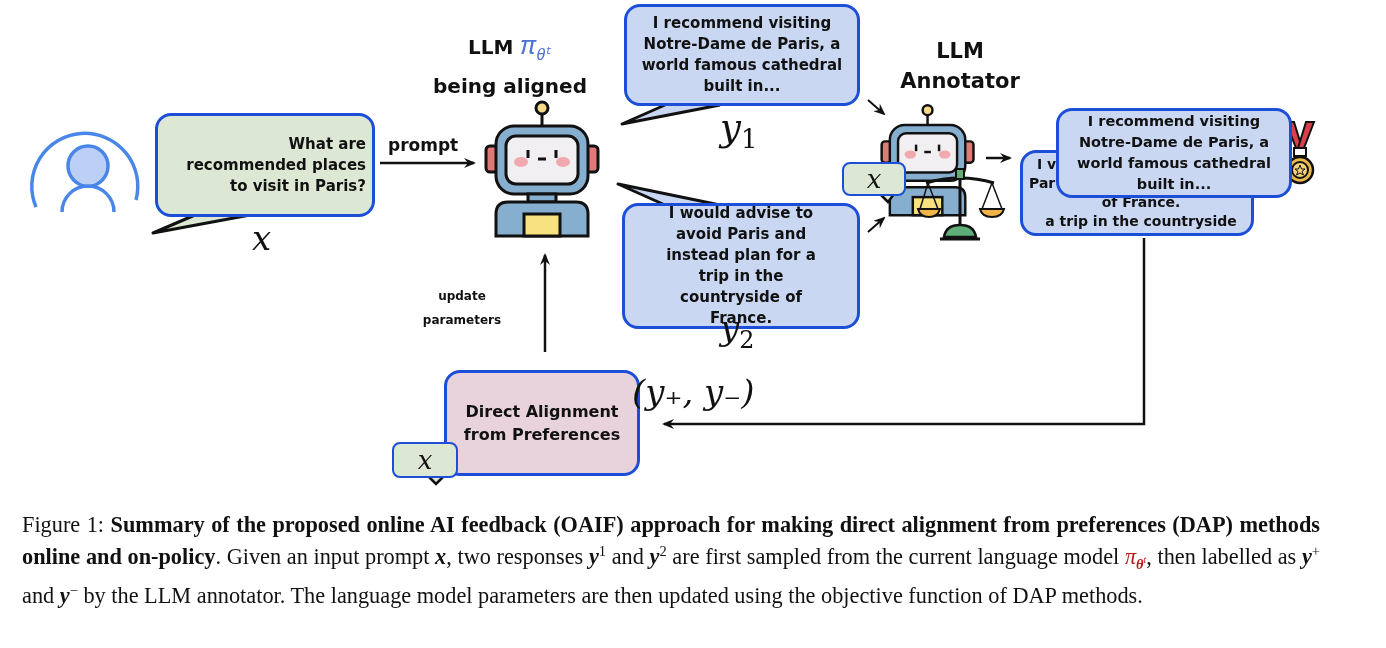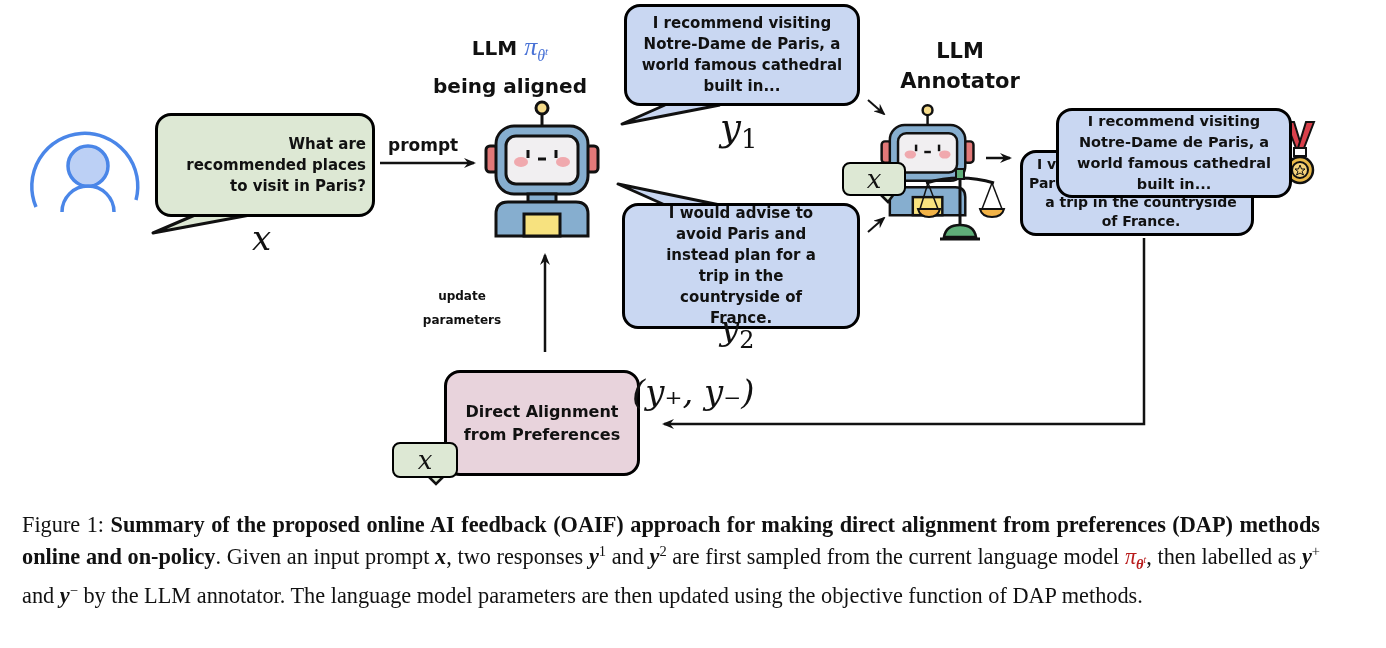--- a/index.html
+++ b/index.html
@@ -1,18 +1,18 @@
 <!DOCTYPE html>
 <html><head>
 <meta charset="utf-8">
 <style>
   html, body { margin:0; padding:0; background:#ffffff; }
   body { width:1386px; height:648px; position:relative; overflow:hidden; font-family:"DejaVu Sans", sans-serif; }
   .abs { position:absolute; }
-  .bubble { position:absolute; border:3px solid #000000; border-radius:16px; box-sizing:border-box;
+  .bubble { position:absolute; border:3px solid #1d4ed8; border-radius:16px; box-sizing:border-box;
             display:flex; align-items:center; justify-content:center; text-align:center;
             font-family:"DejaVu Sans", sans-serif; font-weight:bold; font-size:15px; line-height:21px; color:#111; }
   .green { background:#dde8d4; }
   .blue { background:#c9d7f2; }
   .pink { background:#e8d3dc; }
   .label { position:absolute; font-family:"DejaVu Sans", sans-serif; font-weight:bold; color:#111; text-align:center; }
   .math { position:absolute; font-family:"DejaVu Serif", serif; font-style:italic; color:#111; }
   .math sub { font-style:normal; font-size:0.7em; }
   #diagram { position:absolute; left:0; top:0; width:1386px; height:500px; }
   .caption { position:absolute; left:22px; top:509px; width:1298px; font-family:"Liberation Serif", serif;
@@ -115,21 +115,21 @@
 
   <div class="bubble green" style="left:155px;top:113px;width:220px;height:104px;padding:0 6px;text-align:right;">
     <span>What are recommended places to visit in Paris?</span>
   </div>
   <div class="math" style="left:252px;top:218px;font-size:34px;">x</div>
 
   <div class="label" style="left:388px;top:135px;font-size:17px;">prompt</div>
 
   <div class="label" style="left:420px;top:32px;width:180px;font-size:20px;line-height:30px;">
     <span>LLM</span>
-    <span style="font-family:Liberation Serif, serif;font-style:italic;font-weight:normal;color:#4a73d6;font-size:26px;text-align:center;"><span>π</span><sub style="font-size:16px;"><span>θ</span><sup style="font-size:11px;">t</sup></sub></span><br>
+    <span style="font-family:Liberation Mono, monospace;font-style:italic;font-weight:normal;color:#4a73d6;font-size:26px;text-align:center;"><span>π</span><sub style="font-size:16px;"><span>θ</span><sup style="font-size:11px;">t</sup></sub></span><br>
     <span>being aligned</span>
   </div>
 
   <div class="bubble blue" style="left:624px;top:4px;width:236px;height:102px;padding:0 8px;">
     <span>I recommend visiting Notre-Dame de Paris, a world famous cathedral built in...</span>
   </div>
   <div class="math" style="left:720px;top:106px;font-size:37px;">
     <span>y</span><sub>1</sub>
   </div>
 
@@ -144,22 +144,22 @@
     <span>LLM</span><br>
     <span>Annotator</span>
   </div>
   <div class="bubble green" style="left:842px;top:162px;width:64px;height:34px;border-width:2.5px;border-radius:8px;">
     <span class="math" style="position:static;font-size:26px;font-weight:normal;">x</span>
   </div>
 
   <div class="bubble blue" style="left:1020px;top:150px;width:234px;height:86px;flex-direction:column;align-items:flex-start;justify-content:flex-end;padding:0 0 2px 8px;font-size:14px;line-height:19px;">
     <span style="position:absolute;left:14px;top:2px;">I v</span>
     <span style="position:absolute;left:6px;top:21px;">Par</span>
+    <span style="width:220px;text-align:center;">of France.</span>
     <span style="width:220px;text-align:center;">a trip in the countryside</span>
-    <span style="width:220px;text-align:center;">of France.</span>
   </div>
   <div class="bubble blue" style="left:1056px;top:108px;width:236px;height:90px;padding:0 8px;font-size:14.5px;line-height:21px;">
     <span>I recommend visiting Notre-Dame de Paris, a world famous cathedral built in...</span>
   </div>
 
   <div class="label" style="left:398px;top:284px;width:128px;font-size:12px;line-height:24px;text-align:center;">update parameters</div>
 
   <div class="bubble pink" style="left:444px;top:370px;width:196px;height:106px;padding:0 10px;font-size:16px;line-height:23px;">
     <span>Direct Alignment from Preferences</span>
   </div>

